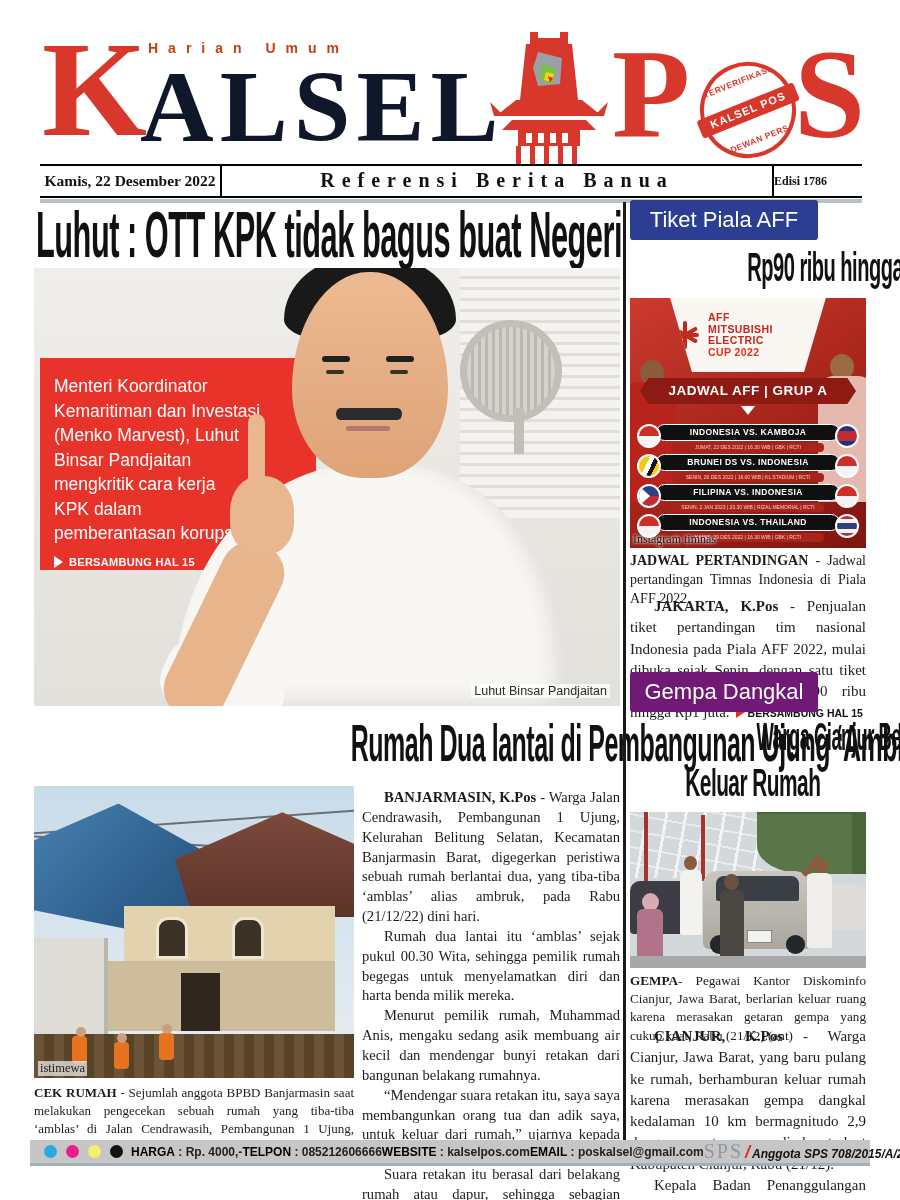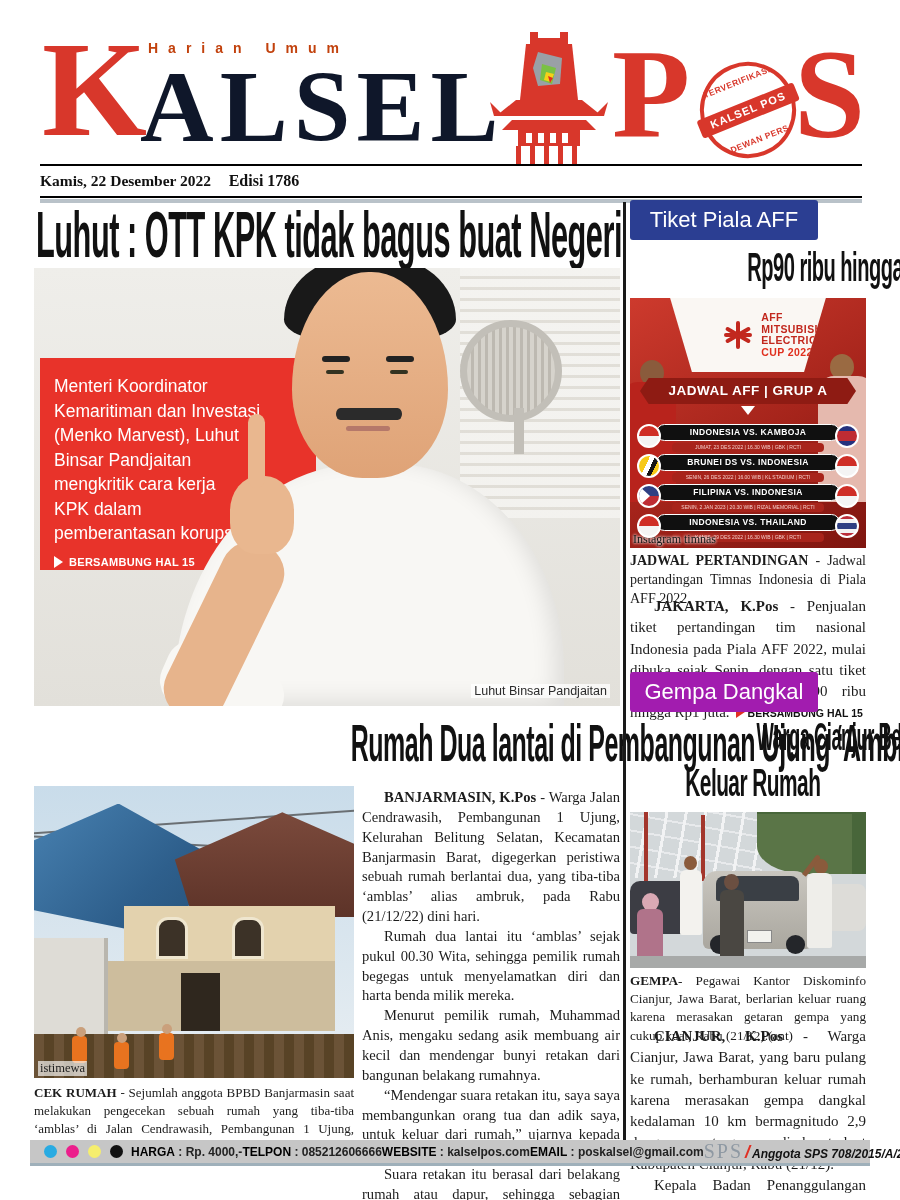--- a/index.html
+++ b/index.html
@@ -18,24 +18,24 @@
   .stamp{left:700px;top:62px;width:96px;height:96px;transform:rotate(-22deg);}
   .stamp-circle{width:88px;height:88px;border:4px solid #d8372b;border-radius:50%;position:relative;background:#fff;}
   .stamp-top{position:absolute;top:9px;width:100%;text-align:center;font-size:8.5px;font-weight:bold;color:#d8372b;letter-spacing:.5px;}
   .stamp-band{position:absolute;top:35px;left:-8px;right:-8px;height:19px;background:#d8372b;color:#fff;
               text-align:center;font-weight:bold;font-size:11px;line-height:19px;letter-spacing:1px;border-radius:3px;}
   .stamp-bot{position:absolute;bottom:8px;width:100%;text-align:center;font-size:8.5px;font-weight:bold;color:#d8372b;letter-spacing:.5px;}
 
   .dateline{left:40px;top:164px;width:822px;height:30px;display:flex;align-items:center;
             border-top:2.5px solid #000;border-bottom:2.5px solid #000;
             font-family:"Liberation Serif",serif;font-weight:bold;}
-  .dl-date{width:180px;text-align:left;font-size:15.5px;}
+  .dl-date{width:180px;text-align:center;font-size:15.5px;}
   .dl-motto{flex:1;text-align:center;font-size:20px;letter-spacing:7px;height:100%;line-height:29px;
             border-left:2.5px solid #000;border-right:2.5px solid #000;}
-  .dl-ed{width:88px;text-align:center;font-size:16px;}
+  .dl-ed{width:88px;font-size:12px;}
   .dateline-shadow{left:40px;top:199px;width:822px;height:4px;background:#b9c2c9;}
 
   
   .fitx{display:inline-block;white-space:nowrap;font-weight:bold;transform-origin:center center;letter-spacing:-1px;}
   .hl1{left:36px;top:206px;width:586px;height:60px;}
   .hl1 .fitx{font-size:64px;line-height:58px;transform-origin:left center;}
   .hl2{left:34px;top:714px;width:586px;height:62px;text-align:center;}
   .hl2 .fitx{font-size:52px;line-height:58px;}
   .hl-aff{left:630px;top:244px;width:236px;height:48px;text-align:center;}
   .hl-aff .fitx{font-size:40px;line-height:46px;}
@@ -115,21 +115,21 @@
 
   
   .divider-v{left:623px;top:202px;width:2.5px;height:940px;background:#1a1a1a;}
 
   
   .poster{left:630px;top:298px;width:236px;height:250px;overflow:hidden;
           background:linear-gradient(150deg,#cd3a2d 0%,#a5241b 55%,#7e150f 100%);}
   .pl-head{position:absolute;width:24px;height:26px;border-radius:50%;}
   .pl-torso{position:absolute;border-radius:16px 16px 0 0;}
   .poster-top{position:absolute;left:17%;top:0;width:66%;height:74px;background:#faf7f3;
-              clip-path:polygon(0 0,100% 0,86% 100%,14% 100%);display:flex;align-items:center;justify-content:flex-end;gap:8px;}
+              clip-path:polygon(0 0,100% 0,86% 100%,14% 100%);display:flex;align-items:center;justify-content:flex-start;gap:8px;}
   .aff-snow{position:relative;width:30px;height:30px;flex:0 0 30px;}
   .aff-snow i{position:absolute;left:13px;top:1px;width:4px;height:28px;background:#c2281e;border-radius:2px;display:block;}
   .aff-logo-text{font-size:10.5px;font-weight:bold;color:#c2281e;line-height:11.5px;letter-spacing:.4px;}
   .aff-cup{color:#e0301e;}
   .poster-band{position:absolute;left:10px;right:10px;top:80px;height:26px;background:#8e1b13;
                clip-path:polygon(4% 0,96% 0,100% 50%,96% 100%,4% 100%,0 50%);
                color:#fff;font-weight:bold;font-size:13.5px;line-height:26px;text-align:center;letter-spacing:.5px;}
   .poster-arrow{position:absolute;left:50%;top:108px;margin-left:-7px;width:0;height:0;
                 border:7px solid transparent;border-top:9px solid #fff;}
   .m-rows{position:absolute;left:10px;right:10px;top:126px;}
@@ -223,20 +223,21 @@
   <div class="abs stamp">
     <div class="stamp-circle">
       <div class="stamp-top">TERVERIFIKASI</div>
       <div class="stamp-band">KALSEL POS</div>
       <div class="stamp-bot">DEWAN PERS</div>
     </div>
   </div>
 
   <div class="abs dateline">
     <div class="dl-date">Kamis, 22 Desember 2022</div>
+    <div class="dl-motto">Referensi Berita Banua</div>
     <div class="dl-ed">Edisi 1786</div>
   </div>
   <div class="abs dateline-shadow"></div>
 
   <div class="abs hl1">
     <span class="fitx" style="transform: scaleX(0.480451);">Luhut : OTT KPK tidak bagus buat Negeri</span>
   </div>
 
   <div class="abs photo1">
     <div class="blinds"></div>
@@ -376,21 +377,21 @@
   </div>
 
   <div class="abs serif aff-caption"><b class="lead-b">JADWAL PERTANDINGAN</b>
     <span>- Jadwal pertandingan Timnas Indonesia di Piala AFF 2022</span></div>
 
   <div class="abs serif aff-body">
     <p><b class="lead-b">JAKARTA, K.Pos</b>
       <span>- Penjualan tiket pertandingan tim nasional Indonesia pada Piala AFF 2022, mulai dibuka sejak Senin, dengan satu tiket dibanderol mulai dari Rp90 ribu hingga Rp1 juta.</span><span class="cont"><i class="tri-r"></i><span>BERSAMBUNG HAL 15</span></span></p>
   </div>
 
-  <div class="abs kicker" style="top: 672px; background: #a21caf;">
+  <div class="abs kicker" style="top: 672px; background: #701a75;">
     <span>Gempa Dangkal</span>
   </div>
   <div class="abs hl-quake">
     <span class="fitx" style="transform: scaleX(0.482803);">Warga Cianjur Berhamburan</span><br>
     <span class="fitx" style="transform: scaleX(0.55);">Keluar Rumah</span>
   </div>
 
   <div class="abs photo3">
     <div class="qp-canopy"></div>
     <div class="qp-pole" style="left:6%;top:0;height:45%;"></div>

